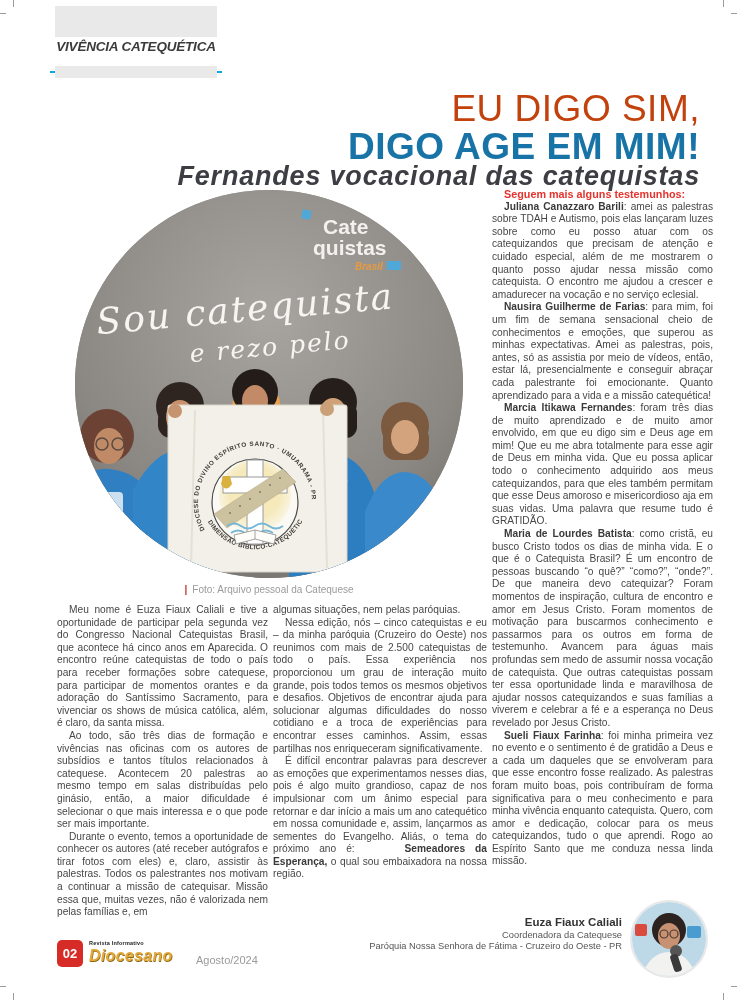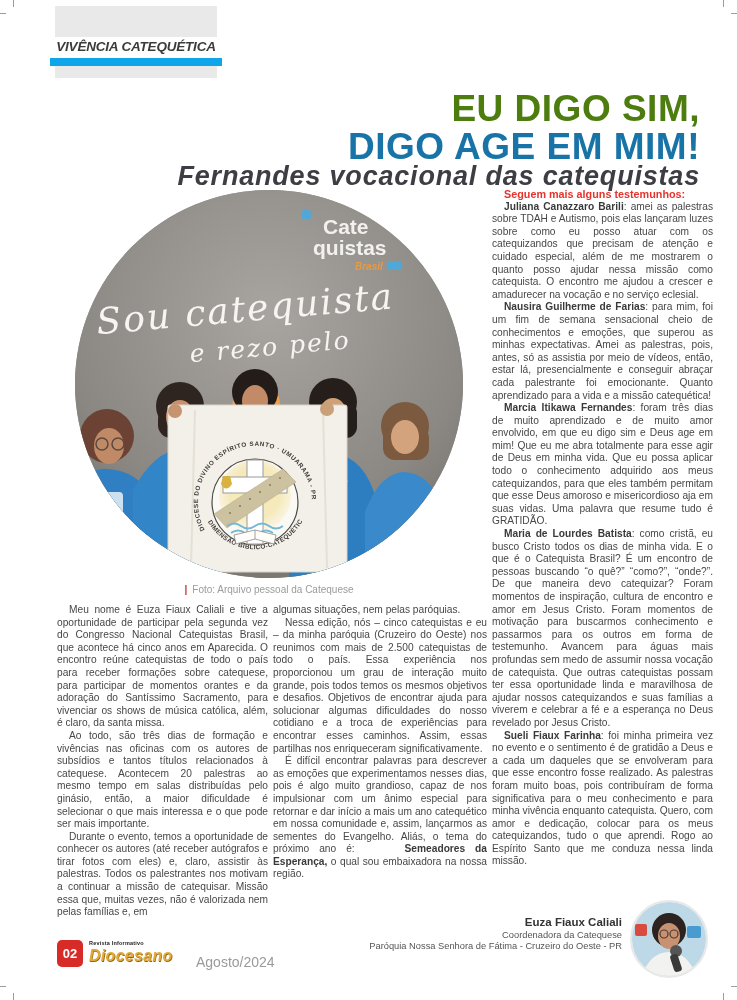--- a/index.html
+++ b/index.html
@@ -16,24 +16,24 @@
   .c-br-h{right:0;bottom:13px;width:6px;height:1px;}
   .c-bl-v{left:13px;bottom:0;width:1px;height:7px;}
   .c-bl-h{left:0;bottom:13px;width:6px;height:1px;}
 
   
   .graybox{position:absolute;background:#e9e9e9;}
   .gb1{left:55px;top:6px;width:162px;height:31px;}
   .gb2{left:55px;top:66px;width:162px;height:12px;}
   .section-label{position:absolute;left:50px;top:39px;width:172px;text-align:center;
      font-size:13.5px;font-weight:bold;font-style:italic;color:#3b3b3b;
-     border-bottom:8px solid #0ea5e9;padding-bottom:4px;letter-spacing:-0.2px;}
-
-  .title1{position:absolute;right:37px;top:63px;font-size:37px;font-weight:700;
-     color:#4d7c0f;letter-spacing:0.5px;white-space:nowrap;}
+     border-bottom:2px solid #0ea5e9;padding-bottom:17px;letter-spacing:-0.2px;}
+
+  .title1{position:absolute;right:37px;top:63px;font-size:37px;font-weight:400;
+     color:#c2410c;letter-spacing:0.5px;white-space:nowrap;}
   .title2{position:absolute;right:37px;top:101px;font-size:37px;font-weight:800;
      color:#1873a7;letter-spacing:0.5px;white-space:nowrap;}
   .subtitle{position:absolute;right:37px;top:139px;font-size:27px;font-style:italic;
      color:#3d3d44;letter-spacing:0.8px;white-space:nowrap;}
 
   
   .photo{position:absolute;left:75px;top:190px;width:388px;height:388px;border-radius:50%;
      overflow:hidden;background:#8b8884;}
   .photo-caption{position:absolute;left:75px;top:584px;width:388px;text-align:center;
      font-size:10px;color:#9b9b9b;}
@@ -59,21 +59,21 @@
      overflow:hidden;border:2px solid #e8e8e8;}
 
   
   .page-badge{position:absolute;left:57px;top:940px;width:26px;height:27px;background:#d62b27;
      border-radius:5px;color:#fff;font-weight:bold;font-size:13px;display:flex;
      align-items:center;justify-content:center;}
   .footer-logo{position:absolute;left:89px;top:941px;line-height:1;}
   .logo-small{display:block;font-size:5.5px;font-weight:bold;color:#222;letter-spacing:0.2px;}
   .logo-main{display:block;font-size:16px;font-weight:800;font-style:italic;color:#e3a93b;
      text-shadow:0.6px 0.6px 0 #8f6b15;letter-spacing:0.3px;margin-top:1px;}
-  .footer-date{position:absolute;left:166px;top:954px;font-size:14px;color:#9a9a9a;padding-left:30px;}
+  .footer-date{position:absolute;left:166px;top:954px;font-size:11px;color:#9a9a9a;padding-left:30px;}
 </style>
 </head>
 <body>
 
 <div class="page">
 
   <div class="crop c-tl-v"></div>
   <div class="crop c-tl-h"></div>
   <div class="crop c-tr-v"></div>
   <div class="crop c-tr-h"></div>

